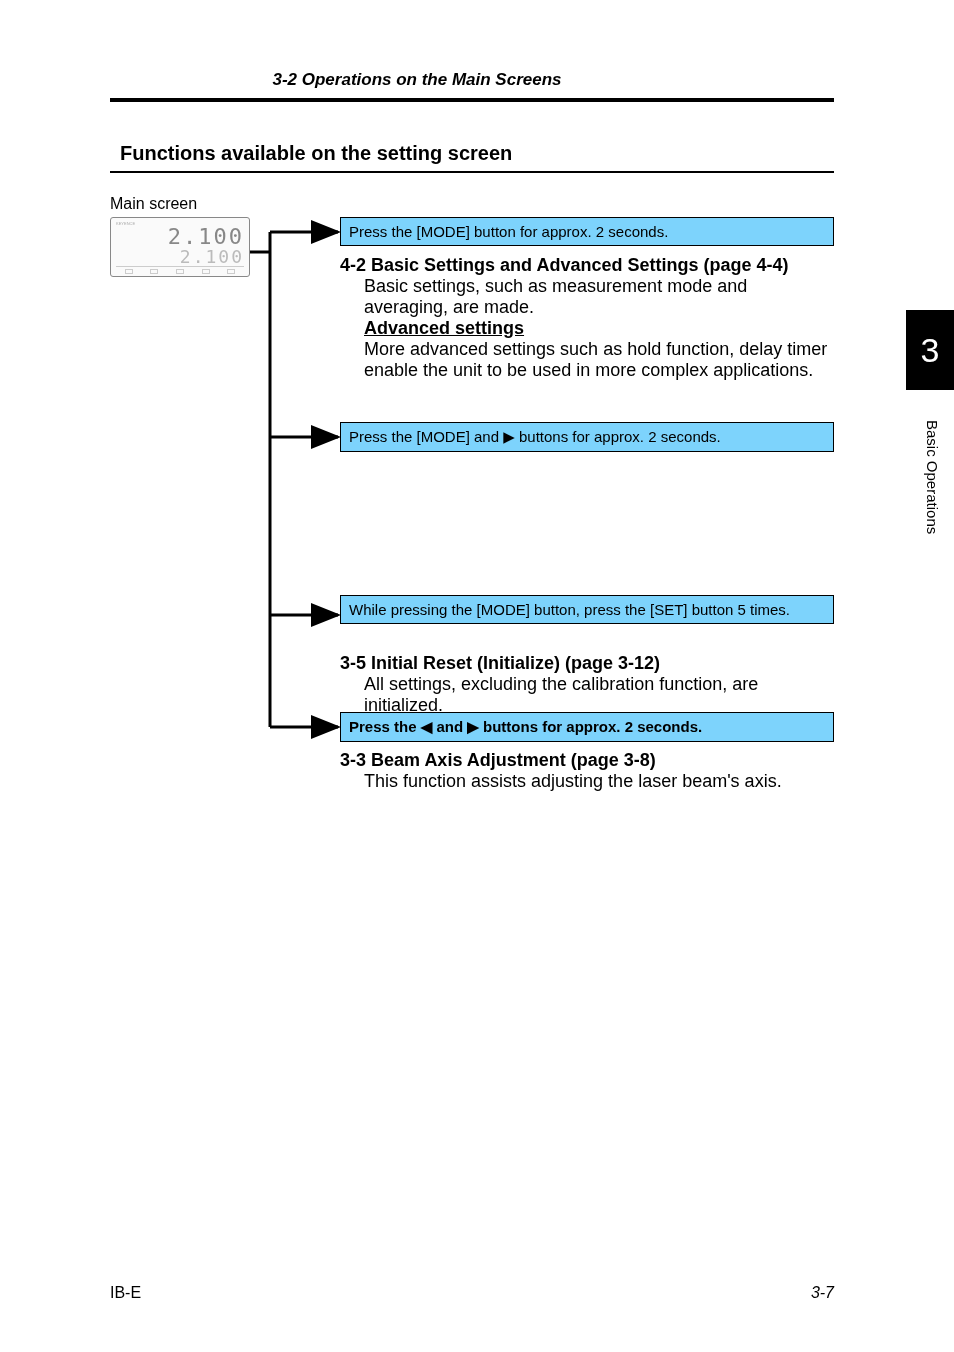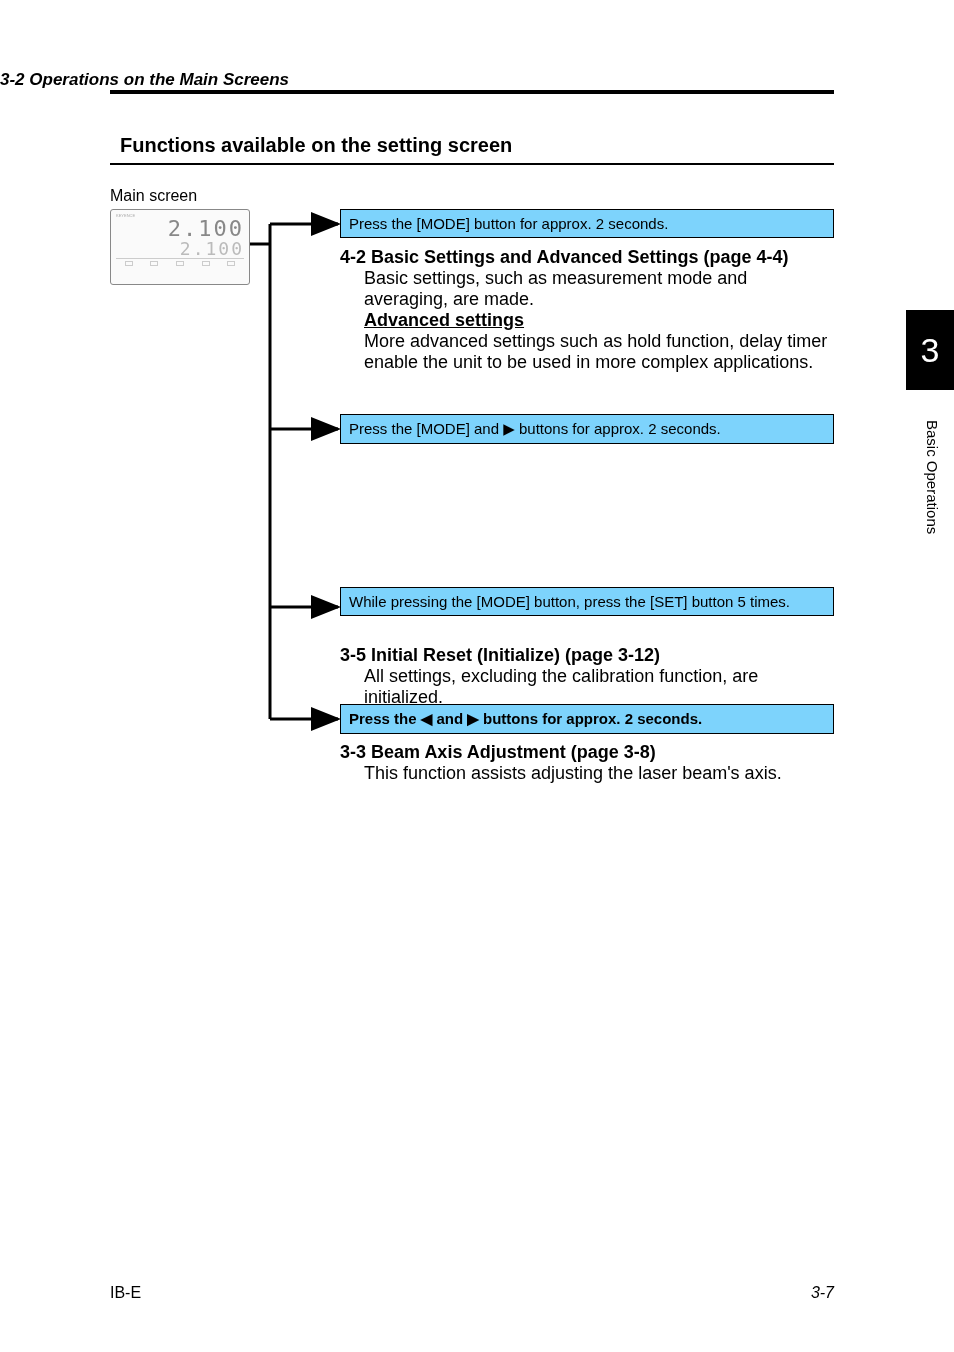--- a/index.html
+++ b/index.html
@@ -5,25 +5,25 @@
   * { margin: 0; padding: 0; box-sizing: border-box; }
   body {
     font-family: Arial, Helvetica, sans-serif;
     background: #fff;
     width: 954px;
     height: 1352px;
     position: relative;
     color: #000;
   }
   .header-section {
-    text-align: left;
+    text-align: center;
     font-weight: bold;
     font-style: italic;
     font-size: 17px;
-    padding: 70px 120px 0 0;
+    padding: 70px 120px 8px 0;
   }
   .header-rule {
     margin: 0 120px 0 110px;
     height: 4px;
     background: #000;
   }
   .title {
     font-weight: bold;
     font-size: 20px;
     margin: 40px 0 6px 120px;
@@ -41,21 +41,21 @@
     position: relative;
     margin-left: 110px;
     margin-right: 120px;
     height: 600px;
   }
   .device-illustration {
     position: absolute;
     left: 0;
     top: 0;
     width: 140px;
-    height: 76px;
+    height: 60px;
     border: 1px solid #888;
     border-radius: 3px;
     background: #fafafa;
     padding: 3px 5px;
     font-size: 5px;
     color: #999;
   }
   .device-illustration .seg {
     font-family: monospace;
     font-size: 22px;

